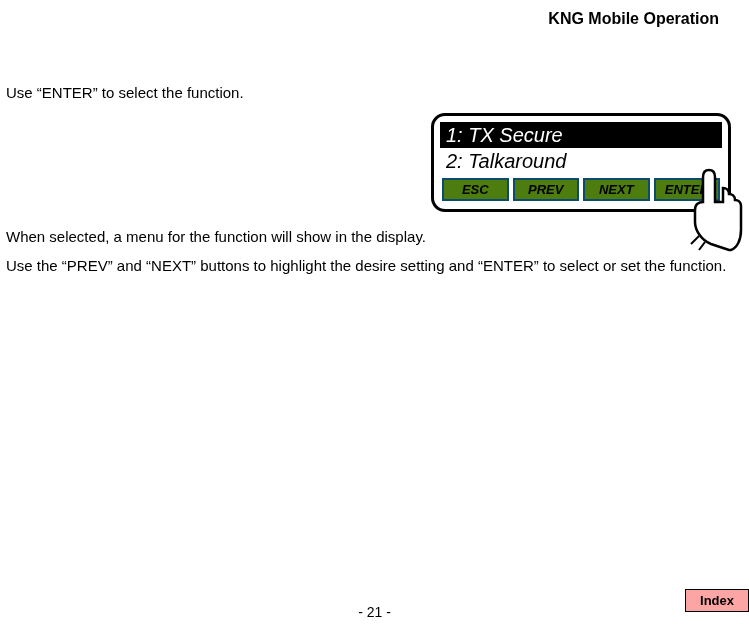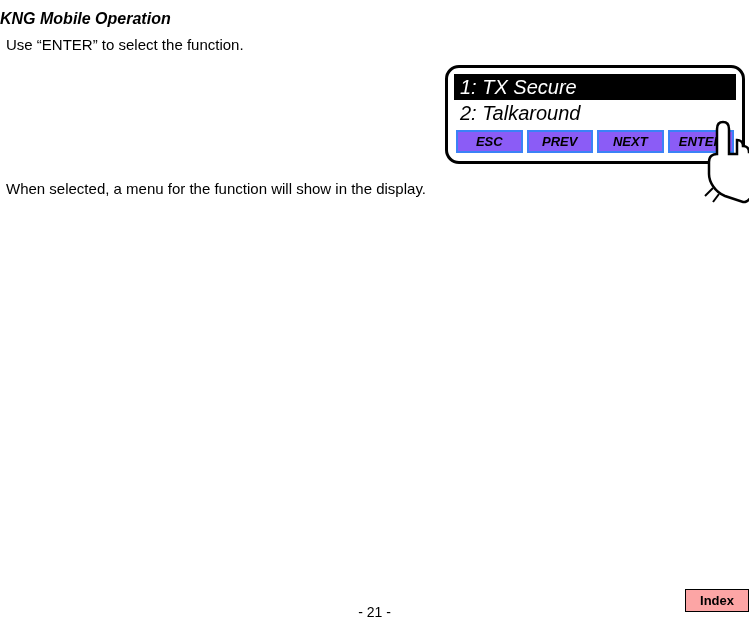--- a/index.html
+++ b/index.html
@@ -10,28 +10,28 @@
     body {
       width: 749px;
       height: 624px;
       font-family: Arial, Helvetica, sans-serif;
       font-size: 15px;
       color: #000;
       position: relative;
       background: #fff;
     }
     .header {
-      text-align: left;
+      text-align: right;
       padding: 10px 30px 0 0;
       font-weight: bold;
-      font-style: italic;
       font-size: 16px;
     }
     .content {
-      padding: 8px 4px 0 6px;
+      padding: 8px 18px 0 6px;
+      margin-top: 48px;
     }
     .instruction {
       margin-bottom: 12px;
       font-size: 15px;
     }
     .device-wrapper {
       width: 100%;
       display: flex;
       justify-content: flex-end;
       margin: 8px 0 16px 0;
@@ -60,22 +60,22 @@
       color: #fff;
     }
     .button-row {
       display: flex;
       gap: 4px;
       margin-top: 4px;
       padding: 0 2px 2px 2px;
     }
     .softkey {
       flex: 1;
-      border: 2px solid #3b82f6;
-      background: #8b5cf6;
+      border: 2px solid #0c4a6e;
+      background: #4d7c0f;
       text-align: center;
       font-size: 13px;
       font-weight: bold;
       padding: 2px 0;
       font-family: Arial, sans-serif;
     }
     .softkey.enter {
       position: relative;
     }
     .finger {
@@ -144,16 +144,17 @@
                  L 34 40
                  L 34 15
                  C 34 11 32 8 28 8 Z" fill="#fff" stroke="#000" stroke-width="2.5"></path>
         <line x1="10" y1="82" x2="18" y2="74" stroke="#000" stroke-width="2"></line>
         <line x1="18" y1="88" x2="24" y2="80" stroke="#000" stroke-width="2"></line>
       </svg>
     </div>
   </div>
 
   <p class="instruction">When selected, a menu for the function will show in the display.</p>
+  <p class="instruction">Use the “PREV” and “NEXT” buttons to highlight the desire setting and “ENTER” to select or set the function.</p>
 </div>
 
 <div class="page-num">- 21 -</div>
 <div class="index-tab">Index</div>
 
 </body></html>

